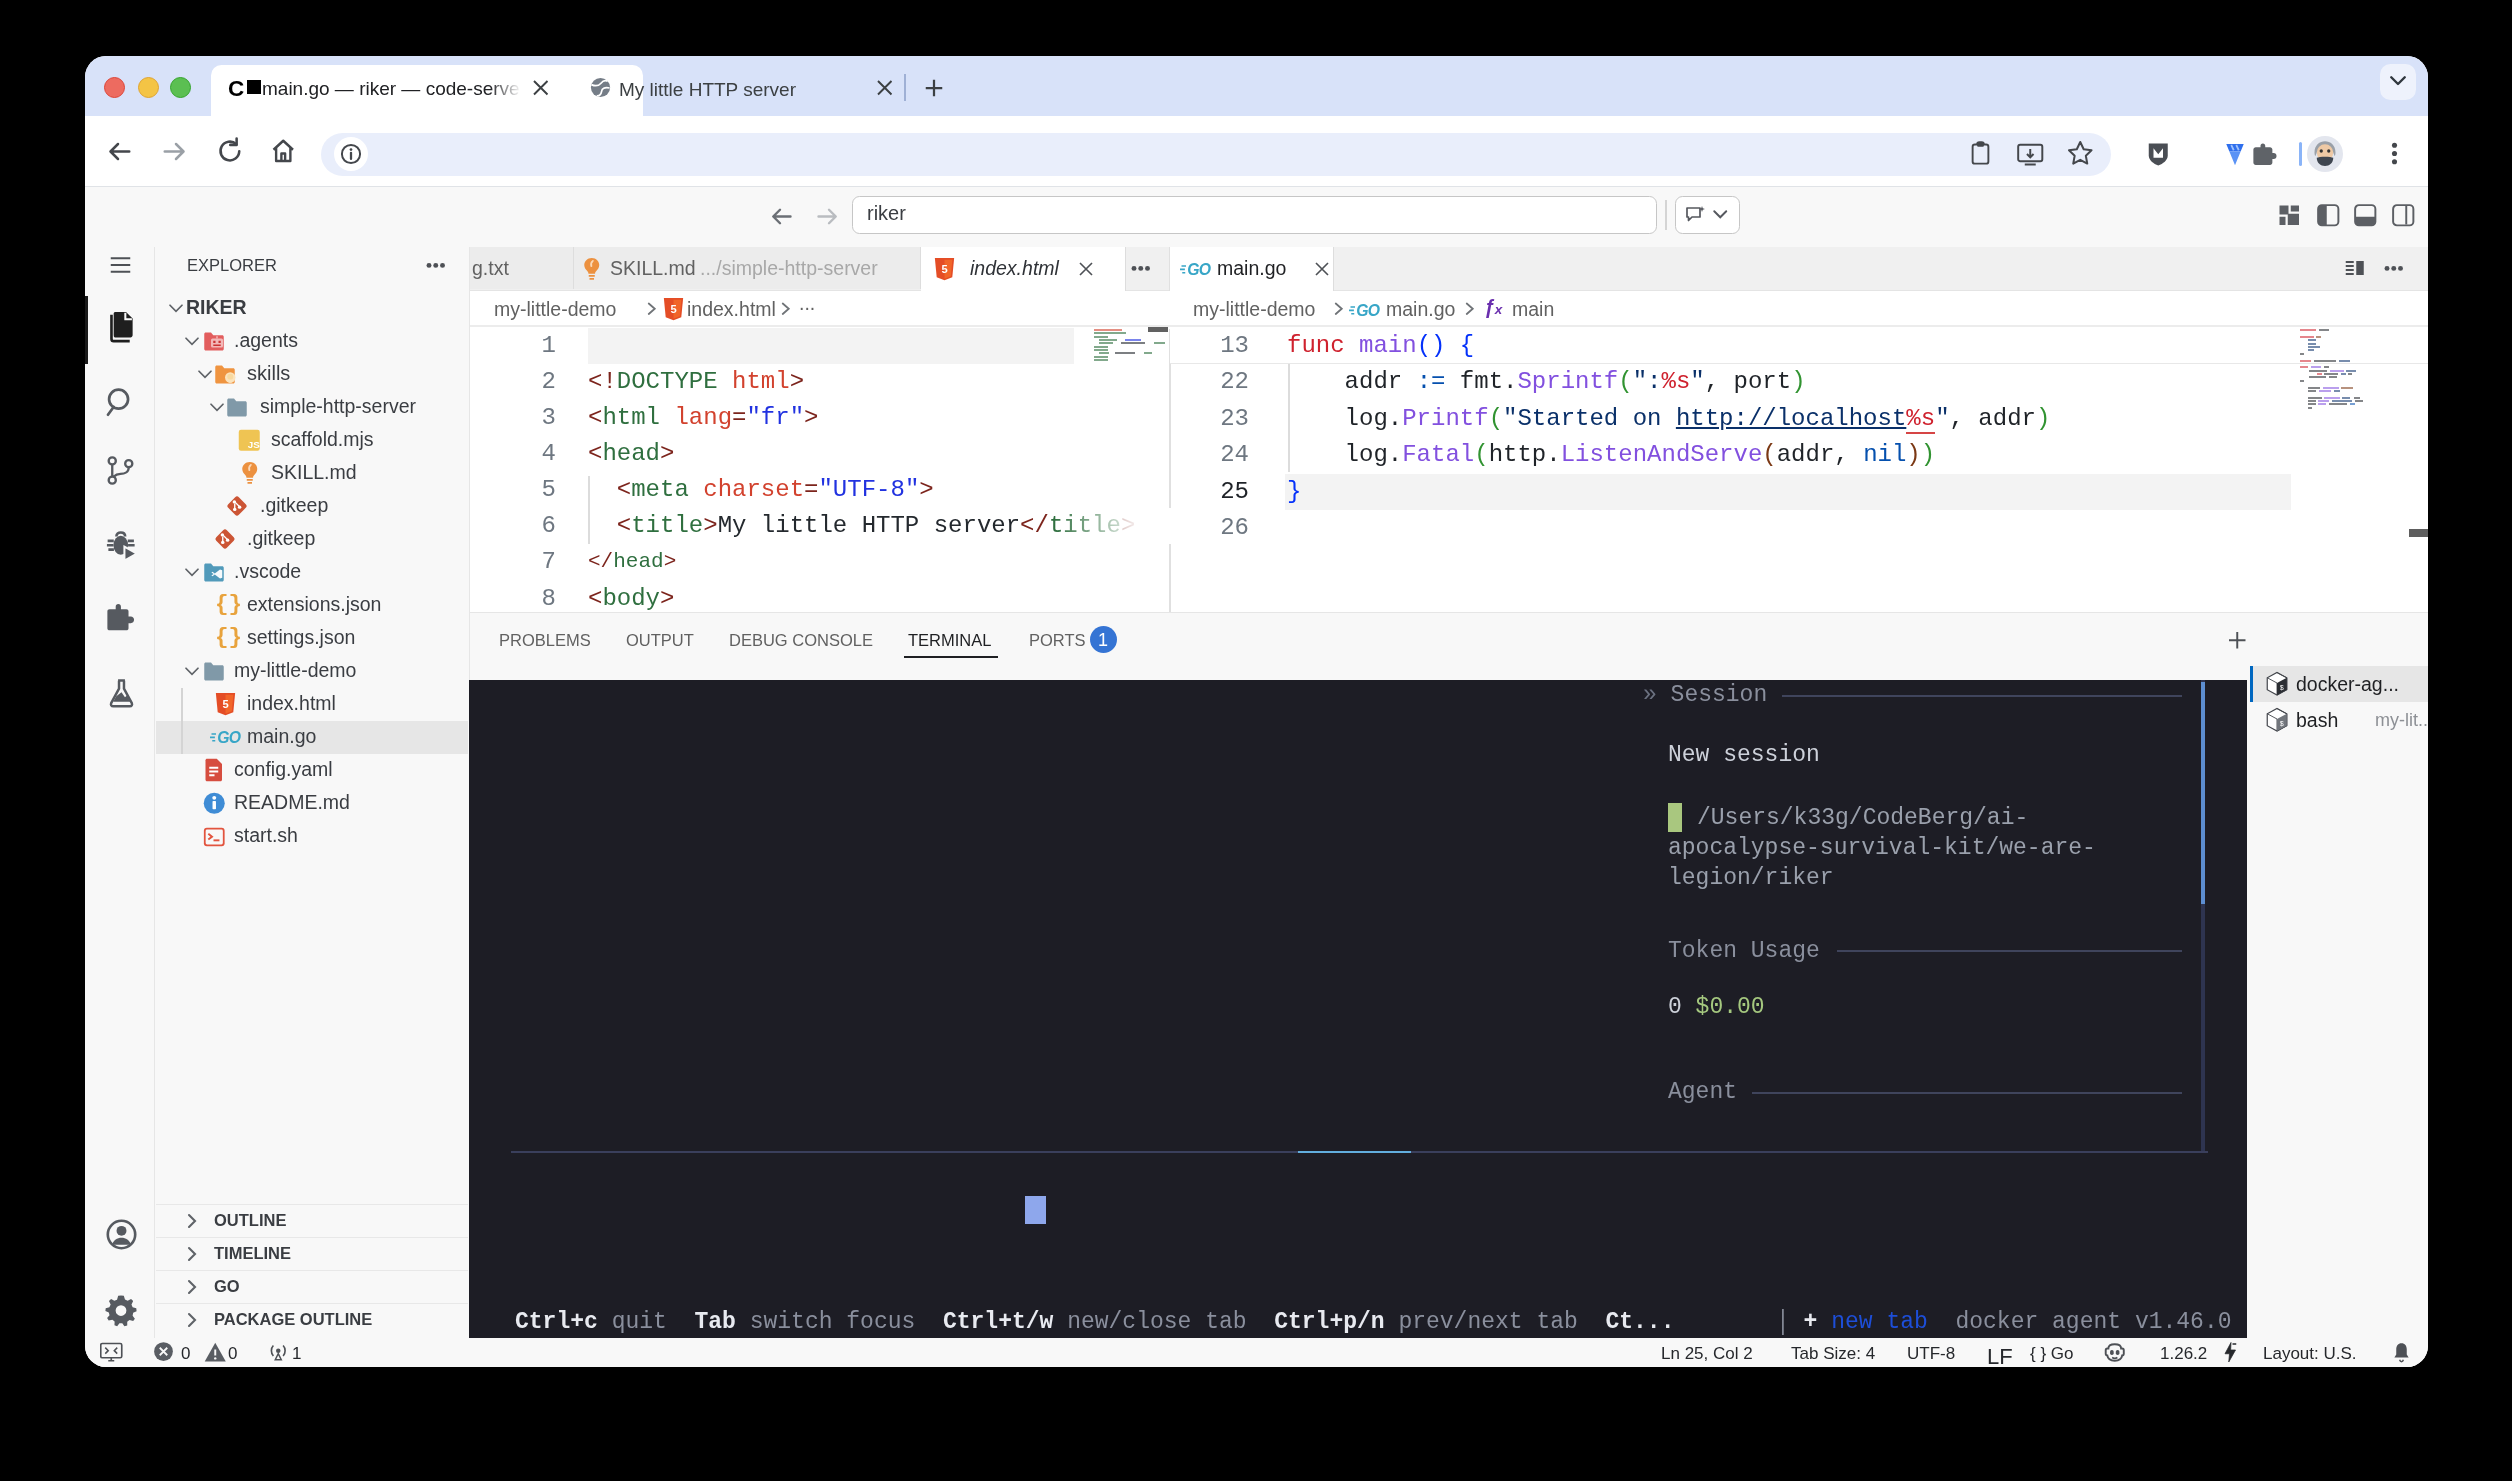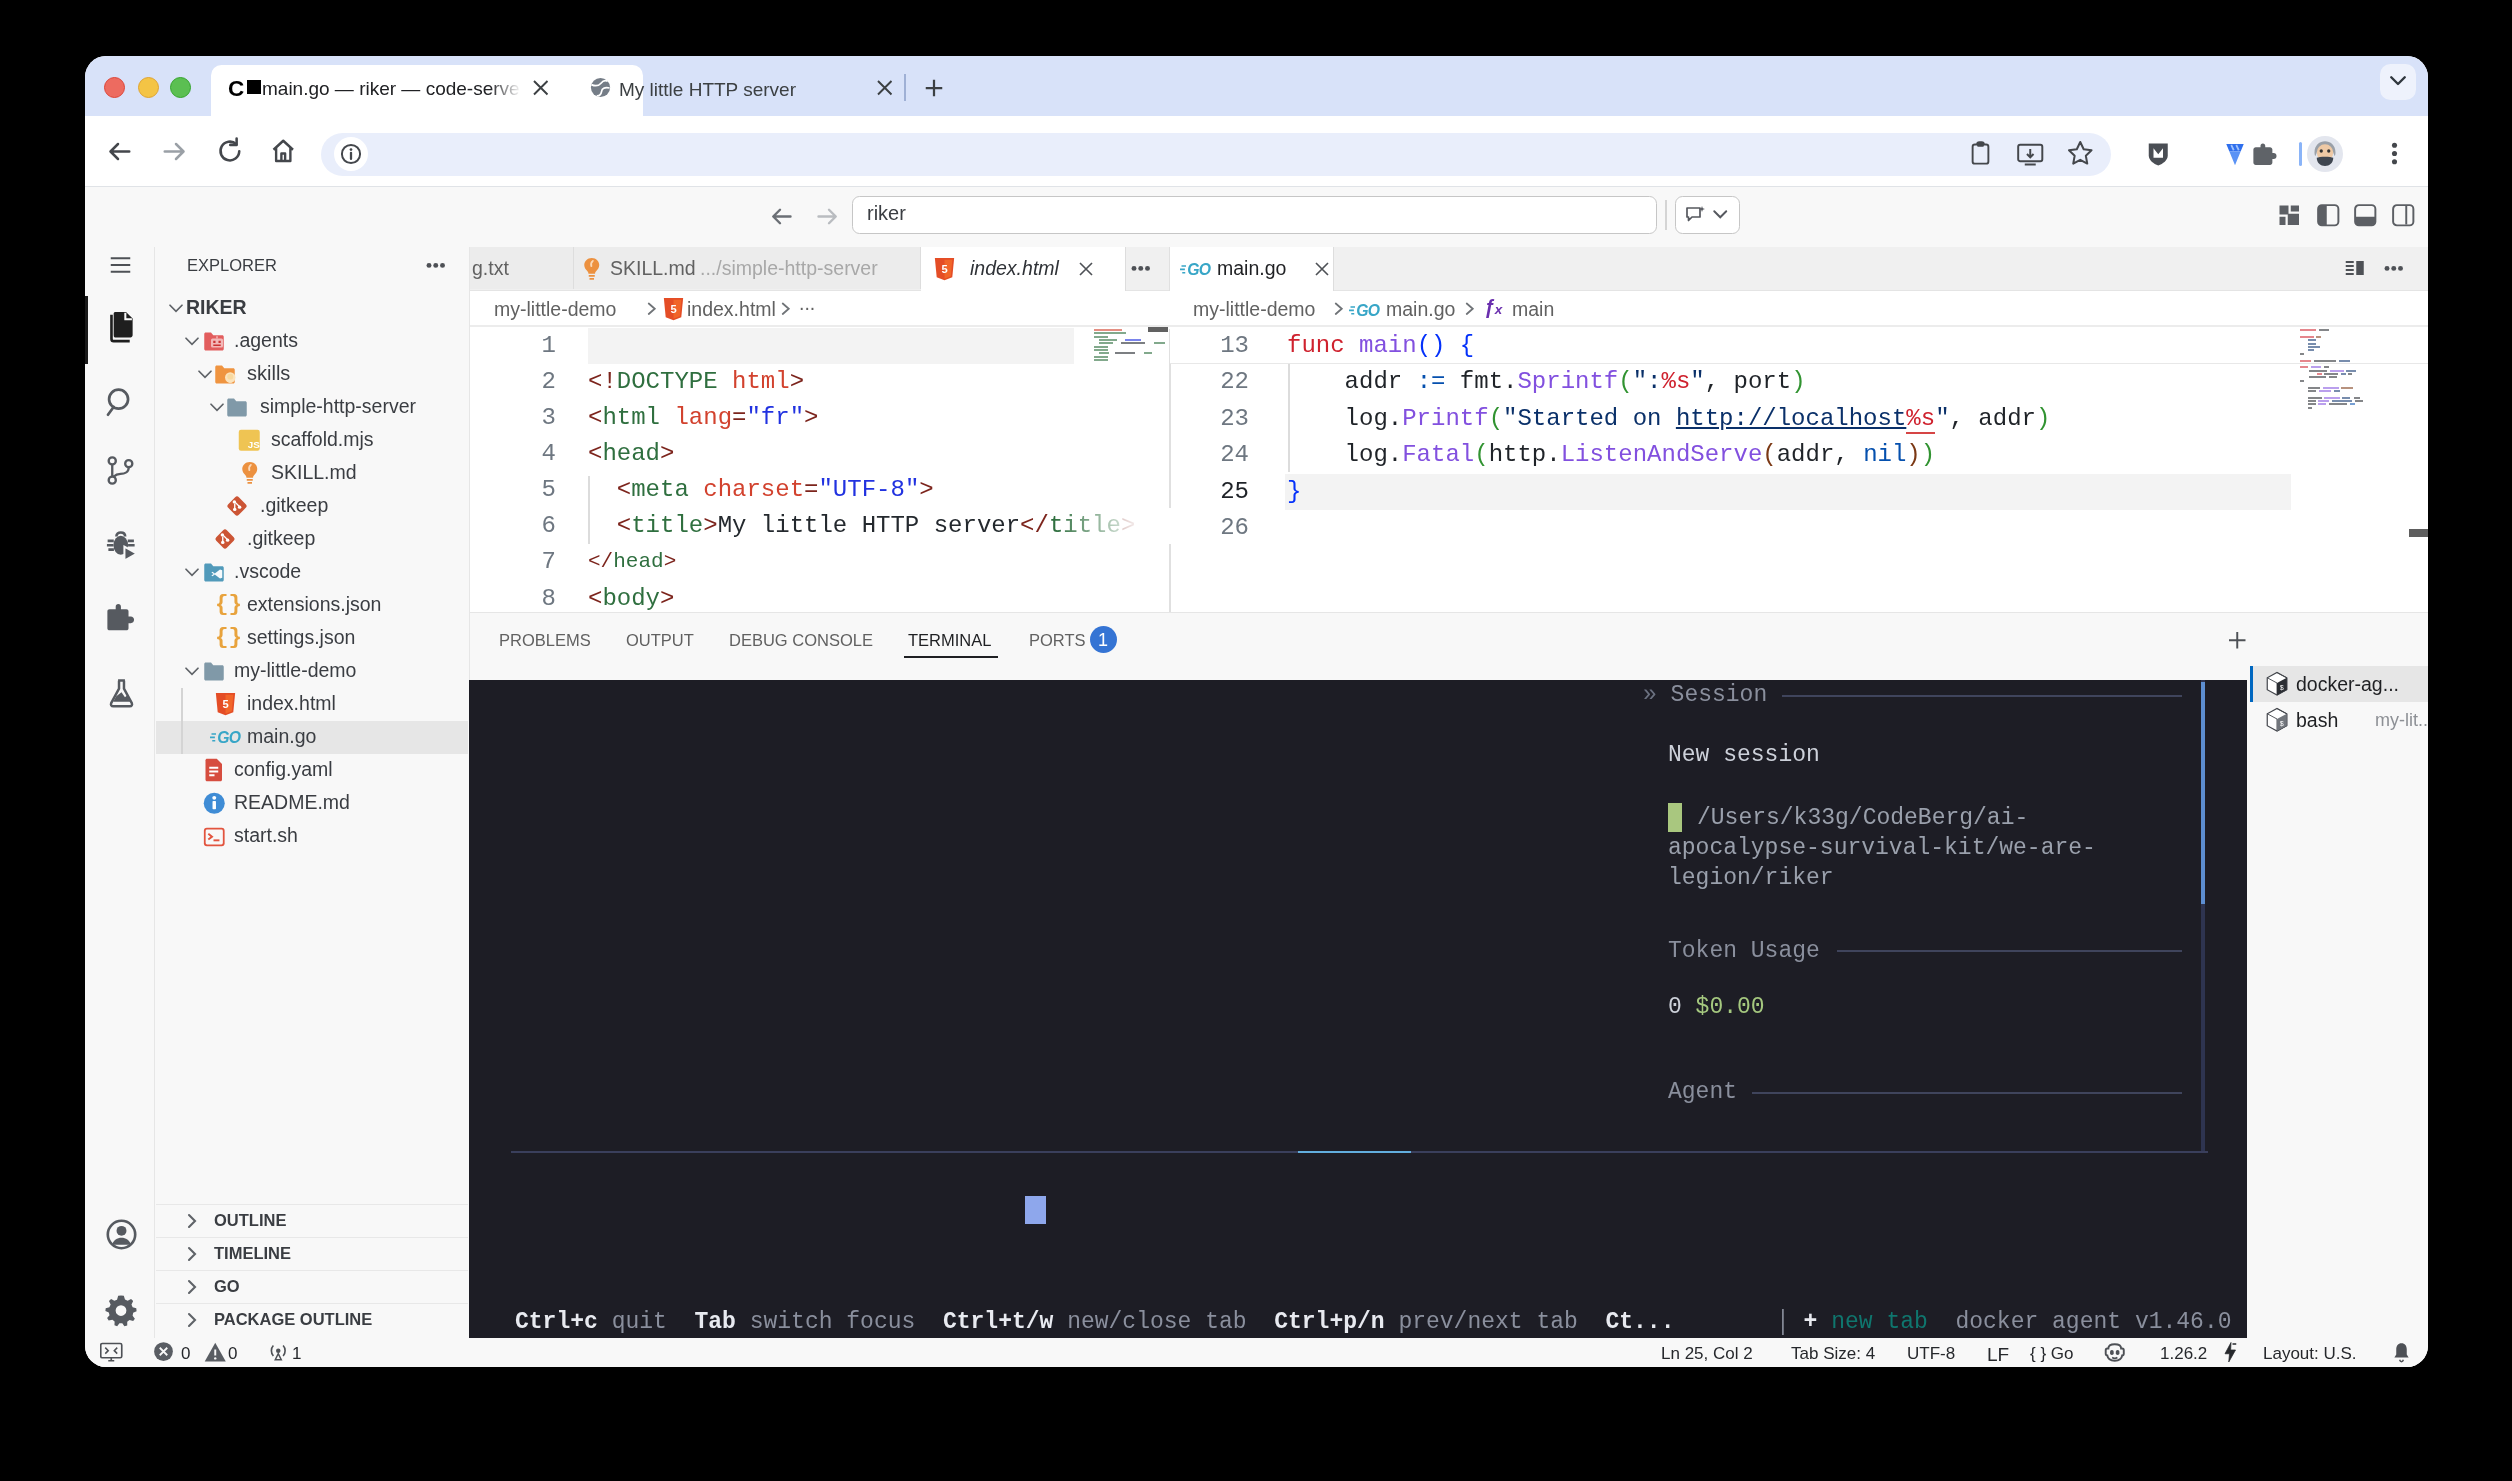--- a/index.html
+++ b/index.html
@@ -534,21 +534,21 @@
 <div style="left:1752px;top:894px;width:345px;height:1.5px;background:#3f445c;"></div>
 <div class="mono" style="left:1583px;top:936px;font-size:23px;line-height:30px;white-space:pre;"><span style="color:#cdd1da;">0 </span><span style="color:#a5c87f;margin-top:8px;">$0.00</span></div>
 <div class="mono" style="left:1583px;top:1021px;font-size:23px;line-height:30px;white-space:pre;"><span style="color:#8a8f9d;">Agent</span></div>
 <div style="left:1667px;top:1036px;width:430px;height:1.5px;background:#3f445c;"></div>
 <div style="left:2116px;top:624px;width:3.8px;height:471px;background:#2e3450;"></div>
 <div style="left:2116px;top:626px;width:3.8px;height:222px;background:#5d8ed1;"></div>
 <div style="left:426px;top:1095px;width:1697px;height:2.3px;background:#3a3f5c;"></div>
 <div style="left:1213px;top:1095px;width:113px;height:2.3px;background:#62aede;"></div>
 <div style="left:940px;top:1140px;width:21px;height:28px;background:#8ea7ec;"></div>
 <div class="mono" style="left:430px;top:1251px;font-size:23px;line-height:30px;white-space:pre;"><span style="color:#e8eaf0;font-weight:bold;">Ctrl+c</span><span style="color:#8a8f9d;"> quit  </span><span style="color:#e8eaf0;font-weight:bold;">Tab</span><span style="color:#8a8f9d;"> switch focus  </span><span style="color:#e8eaf0;font-weight:bold;">Ctrl+t/w</span><span style="color:#8a8f9d;"> new/close tab  </span><span style="color:#e8eaf0;font-weight:bold;">Ctrl+p/n</span><span style="color:#8a8f9d;"> prev/next tab  </span><span style="color:#e8eaf0;font-weight:bold;">Ct...</span></div>
-<div class="mono" style="left:1691px;top:1251px;font-size:23px;line-height:30px;white-space:pre;"><span style="color:#8a8f9d;">│ </span><span style="color:#e8eaf0;font-weight:bold;">+</span><span style="color:#0f766e;"> new tab  </span><span style="color:#8a8f9d;">docker agent v1.46.0</span></div>
+<div class="mono" style="left:1691px;top:1251px;font-size:23px;line-height:30px;white-space:pre;"><span style="color:#8a8f9d;">│ </span><span style="color:#e8eaf0;font-weight:bold;">+</span><span style="color:#1d4ed8;"> new tab  </span><span style="color:#8a8f9d;">docker agent v1.46.0</span></div>
 <div style="left:2163px;top:558px;width:181px;height:725px;background:#f8f8f8;"></div>
 <div style="left:2165px;top:610px;width:179px;height:36px;background:#e6e6e6;"></div>
 <div style="left:2165px;top:610px;width:3px;height:36px;background:#0067c0;"></div>
 <svg style="left:2180px;top:615px;" width="24" height="25.5" viewBox="0 0 32 34">
       <path d="M16 2 L29 9 V25 L16 32 L3 25 V9 Z" fill="#fff" stroke="#43464c" stroke-width="1.6"></path>
       <path d="M16 2 L29 9 V25 L16 32 V16 L3 9" fill="none" stroke="#43464c" stroke-width="1.2"></path>
       <path d="M16 16 L29 9 V25 L16 32 Z" fill="#2b2e33"></path>
       <text x="19.5" y="25" font-size="9" fill="#fff" font-family="Liberation Mono">$</text>
     </svg>
 <div class="nw" style="left:2211px;top:617px;font-size:19.5px;color:#1f2023;">docker-ag...</div>
@@ -579,21 +579,21 @@
 <div class="nw" style="left:143px;top:1288px;font-size:17px;color:#26282c;">0</div>
 <svg style="left:182px;top:1285px;" width="22.5" height="22.5" viewBox="0 0 30 30">
       <circle cx="15" cy="13" r="3" fill="#4e5156"></circle>
       <path d="M8.5 20 C5 16.5 5 9.5 8.5 6 M21.5 6 C25 9.5 25 16.5 21.5 20" stroke="#4e5156" stroke-width="2.2" fill="none"></path>
       <path d="M11 25 L15 17 L19 25 Z" stroke="#4e5156" stroke-width="2" fill="none"></path>
     </svg>
 <div class="nw" style="left:207px;top:1288px;font-size:17px;color:#26282c;">1</div>
 <div class="nw" style="left:1576px;top:1288px;font-size:17px;color:#26282c;">Ln 25, Col 2</div>
 <div class="nw" style="left:1706px;top:1288px;font-size:17px;color:#26282c;">Tab Size: 4</div>
 <div class="nw" style="left:1822px;top:1288px;font-size:17px;color:#26282c;">UTF-8</div>
-<div class="nw" style="left:1902px;top:1288px;font-size:19px;color:#26282c;">LF</div>
+<div class="nw" style="left:1902px;top:1288px;font-size:22px;color:#26282c;">LF</div>
 <div class="nw" style="left:1945px;top:1288px;font-size:17px;color:#26282c;">{ } Go</div>
 <svg style="left:2017px;top:1284px;" width="25.5" height="25.5" viewBox="0 0 24 24">
       <path d="M6 8 C6 5 8.5 4 12 4 C15.5 4 18 5 18 8 H19 C20 8 20.5 8.7 20.5 9.6 V13 C20.5 13.9 20 14.5 19 14.5 C18.6 17.5 15.8 19.5 12 19.5 C8.2 19.5 5.4 17.5 5 14.5 C4 14.5 3.5 13.9 3.5 13 V9.6 C3.5 8.7 4 8 5 8 Z" stroke="#4e5156" stroke-width="1.8" fill="none"></path>
       <rect x="7.6" y="9.5" width="3.4" height="4.6" rx="1.6" fill="#4e5156"></rect>
       <rect x="13" y="9.5" width="3.4" height="4.6" rx="1.6" fill="#4e5156"></rect>
       <path d="M9.5 16.5 C11 17.4 13 17.4 14.5 16.5" stroke="#4e5156" stroke-width="1.6" fill="none"></path>
     </svg>
 <div class="nw" style="left:2075px;top:1288px;font-size:17px;color:#26282c;">1.26.2</div>
 <svg style="left:2137px;top:1285px;" width="16.5" height="22.5" viewBox="0 0 22 30">
       <path d="M12 2 L4 17 H10 L9 28 L18 12 H11.5 Z" fill="#26282c" stroke="#26282c" stroke-width="1" stroke-linejoin="round"></path>

